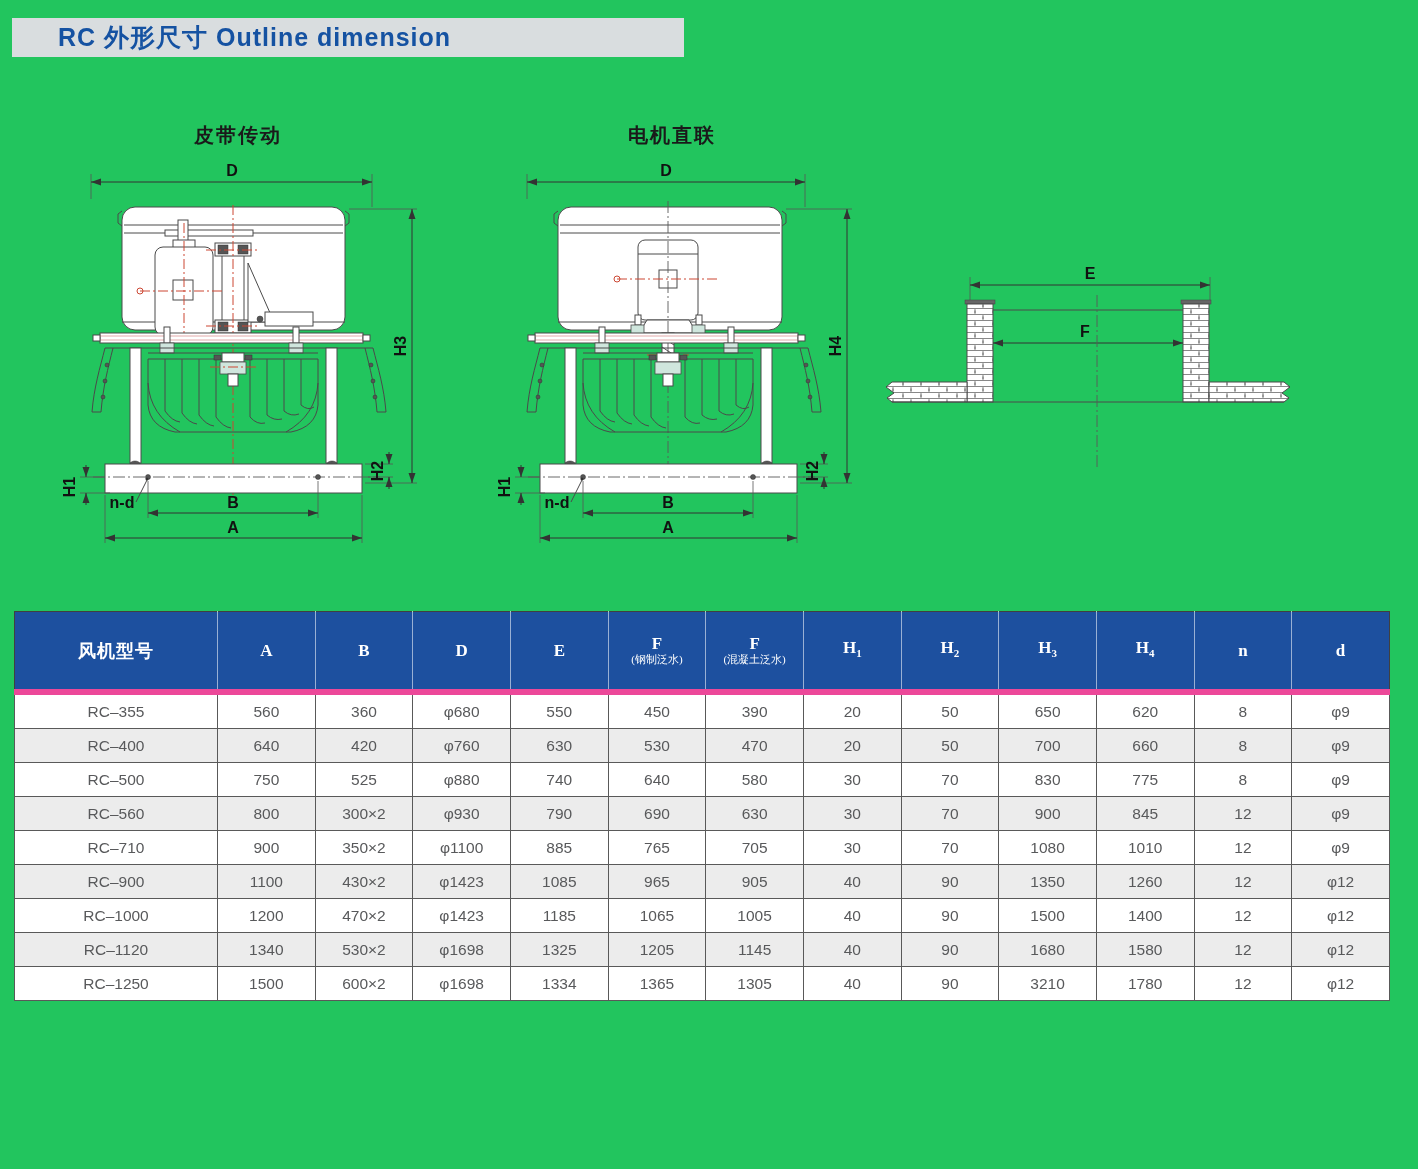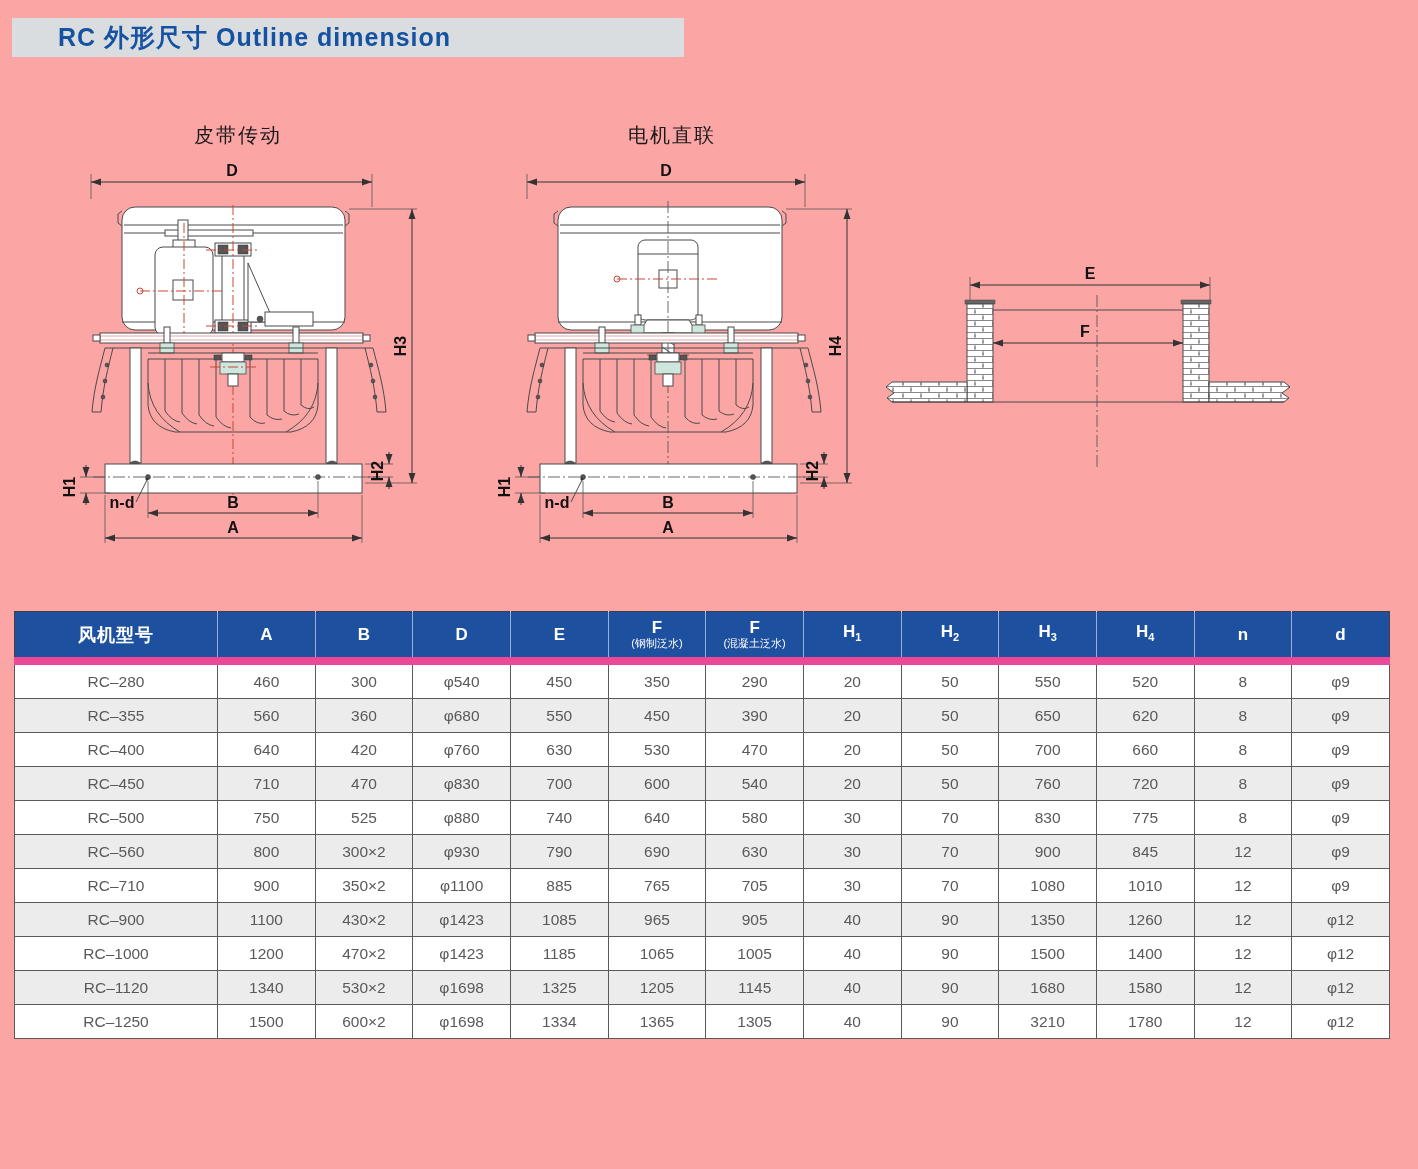--- a/index.html
+++ b/index.html
@@ -1,25 +1,25 @@
 <!DOCTYPE html>
 <html><head>
 <meta charset="utf-8">
 <style>
   html,body{margin:0;padding:0;background:#fff;}
-  .page{position:relative;width:1418px;height:1169px;background:#fca5a5;overflow:hidden;
+  .page{position:relative;width:1418px;height:1169px;background:#22c55e;overflow:hidden;
         font-family:"Liberation Sans",sans-serif;}
 
   
   .banner{position:absolute;left:12px;top:18px;width:672px;height:39px;background:#d9dddf;
           display:flex;align-items:center;}
   .banner .ttl{margin-left:46px;font-size:25px;font-weight:bold;color:#1552a2;letter-spacing:1px;white-space:pre;}
 
   
-  .fig-title{position:absolute;font-size:20px;font-weight:normal;color:#1a1a1a;text-align:center;letter-spacing:2px;}
+  .fig-title{position:absolute;font-size:20px;font-weight:bold;color:#1a1a1a;text-align:center;letter-spacing:2px;}
 
   
   .fig{position:absolute;}
   .ln  {stroke:#4a4a4a;stroke-width:1;fill:none;}
   .lnw {stroke:#4a4a4a;stroke-width:1;fill:#ffffff;}
   .dk  {fill:#555555;stroke:#333333;stroke-width:.5;}
   .dk2 {fill:#666666;stroke:#444444;stroke-width:.5;}
   .teal{fill:#cfe6dd;stroke:#4a4a4a;stroke-width:.8;}
   .pink{stroke:#e2aaaa;stroke-width:1;fill:none;}
   .cl-red {stroke:#cc4733;stroke-width:1;fill:none;stroke-dasharray:10 3 2 3;}
@@ -28,22 +28,22 @@
   .dim2{stroke:#333333;stroke-width:1;fill:none;}
   .ext {stroke:#555555;stroke-width:.8;fill:none;}
   .brick{fill:url(#brickpat);stroke:#4a4a4a;stroke-width:1;}
   text.dlab{font-family:"Liberation Sans",sans-serif;font-size:16px;font-weight:bold;fill:#111111;text-anchor:middle;}
   .redcirc{stroke:#cc4733;fill:none;stroke-width:1;}
 
   
   table.dim-table{position:absolute;left:14px;top:611px;width:1375px;border-collapse:collapse;
                   table-layout:fixed;border:1px solid #404040;}
   table.dim-table th{background:#1d509f;color:#ffffff;height:45px;vertical-align:middle;
-                     border-right:1px solid rgba(255,255,255,.55);border-bottom:8px solid #ec4899;
-                     font-weight:bold;padding:0;}
+                     border-right:1px solid rgba(255,255,255,.55);border-bottom:6px solid #ec4899;
+                     font-weight:bold;padding:16px;font-family:Liberation Serif, serif;}
   table.dim-table th:last-child{border-right:1px solid #404040;}
   table.dim-table .th-main{font-size:17px;line-height:18px;}
   table.dim-table th:first-child .th-main{font-size:18px;letter-spacing:1px;}
   table.dim-table .th-main sub{font-size:11px;}
   table.dim-table .th-sub{font-size:11px;font-weight:normal;line-height:13px;}
   table.dim-table td{height:33px;text-align:center;vertical-align:middle;font-size:15.5px;color:#58595b;
                      border:1px solid #595959;background:#ffffff;padding:0;}
   table.dim-table tbody tr:nth-child(even) td{background:#ececec;}
 </style>
 </head>
@@ -446,35 +446,20 @@
           <th>
             <div class="th-main">n</div>
           </th>
           <th>
             <div class="th-main">d</div>
           </th>
         </tr>
       </thead>
     <tbody>
         <tr>
-          <td>RC–280</td>
-          <td>460</td>
-          <td>300</td>
-          <td>φ540</td>
-          <td>450</td>
-          <td>350</td>
-          <td>290</td>
-          <td>20</td>
-          <td>50</td>
-          <td>550</td>
-          <td>520</td>
-          <td>8</td>
-          <td>φ9</td>
-        </tr>
-        <tr>
           <td>RC–355</td>
           <td>560</td>
           <td>360</td>
           <td>φ680</td>
           <td>550</td>
           <td>450</td>
           <td>390</td>
           <td>20</td>
           <td>50</td>
           <td>650</td>
@@ -491,35 +476,20 @@
           <td>530</td>
           <td>470</td>
           <td>20</td>
           <td>50</td>
           <td>700</td>
           <td>660</td>
           <td>8</td>
           <td>φ9</td>
         </tr>
         <tr>
-          <td>RC–450</td>
-          <td>710</td>
-          <td>470</td>
-          <td>φ830</td>
-          <td>700</td>
-          <td>600</td>
-          <td>540</td>
-          <td>20</td>
-          <td>50</td>
-          <td>760</td>
-          <td>720</td>
-          <td>8</td>
-          <td>φ9</td>
-        </tr>
-        <tr>
           <td>RC–500</td>
           <td>750</td>
           <td>525</td>
           <td>φ880</td>
           <td>740</td>
           <td>640</td>
           <td>580</td>
           <td>30</td>
           <td>70</td>
           <td>830</td>

